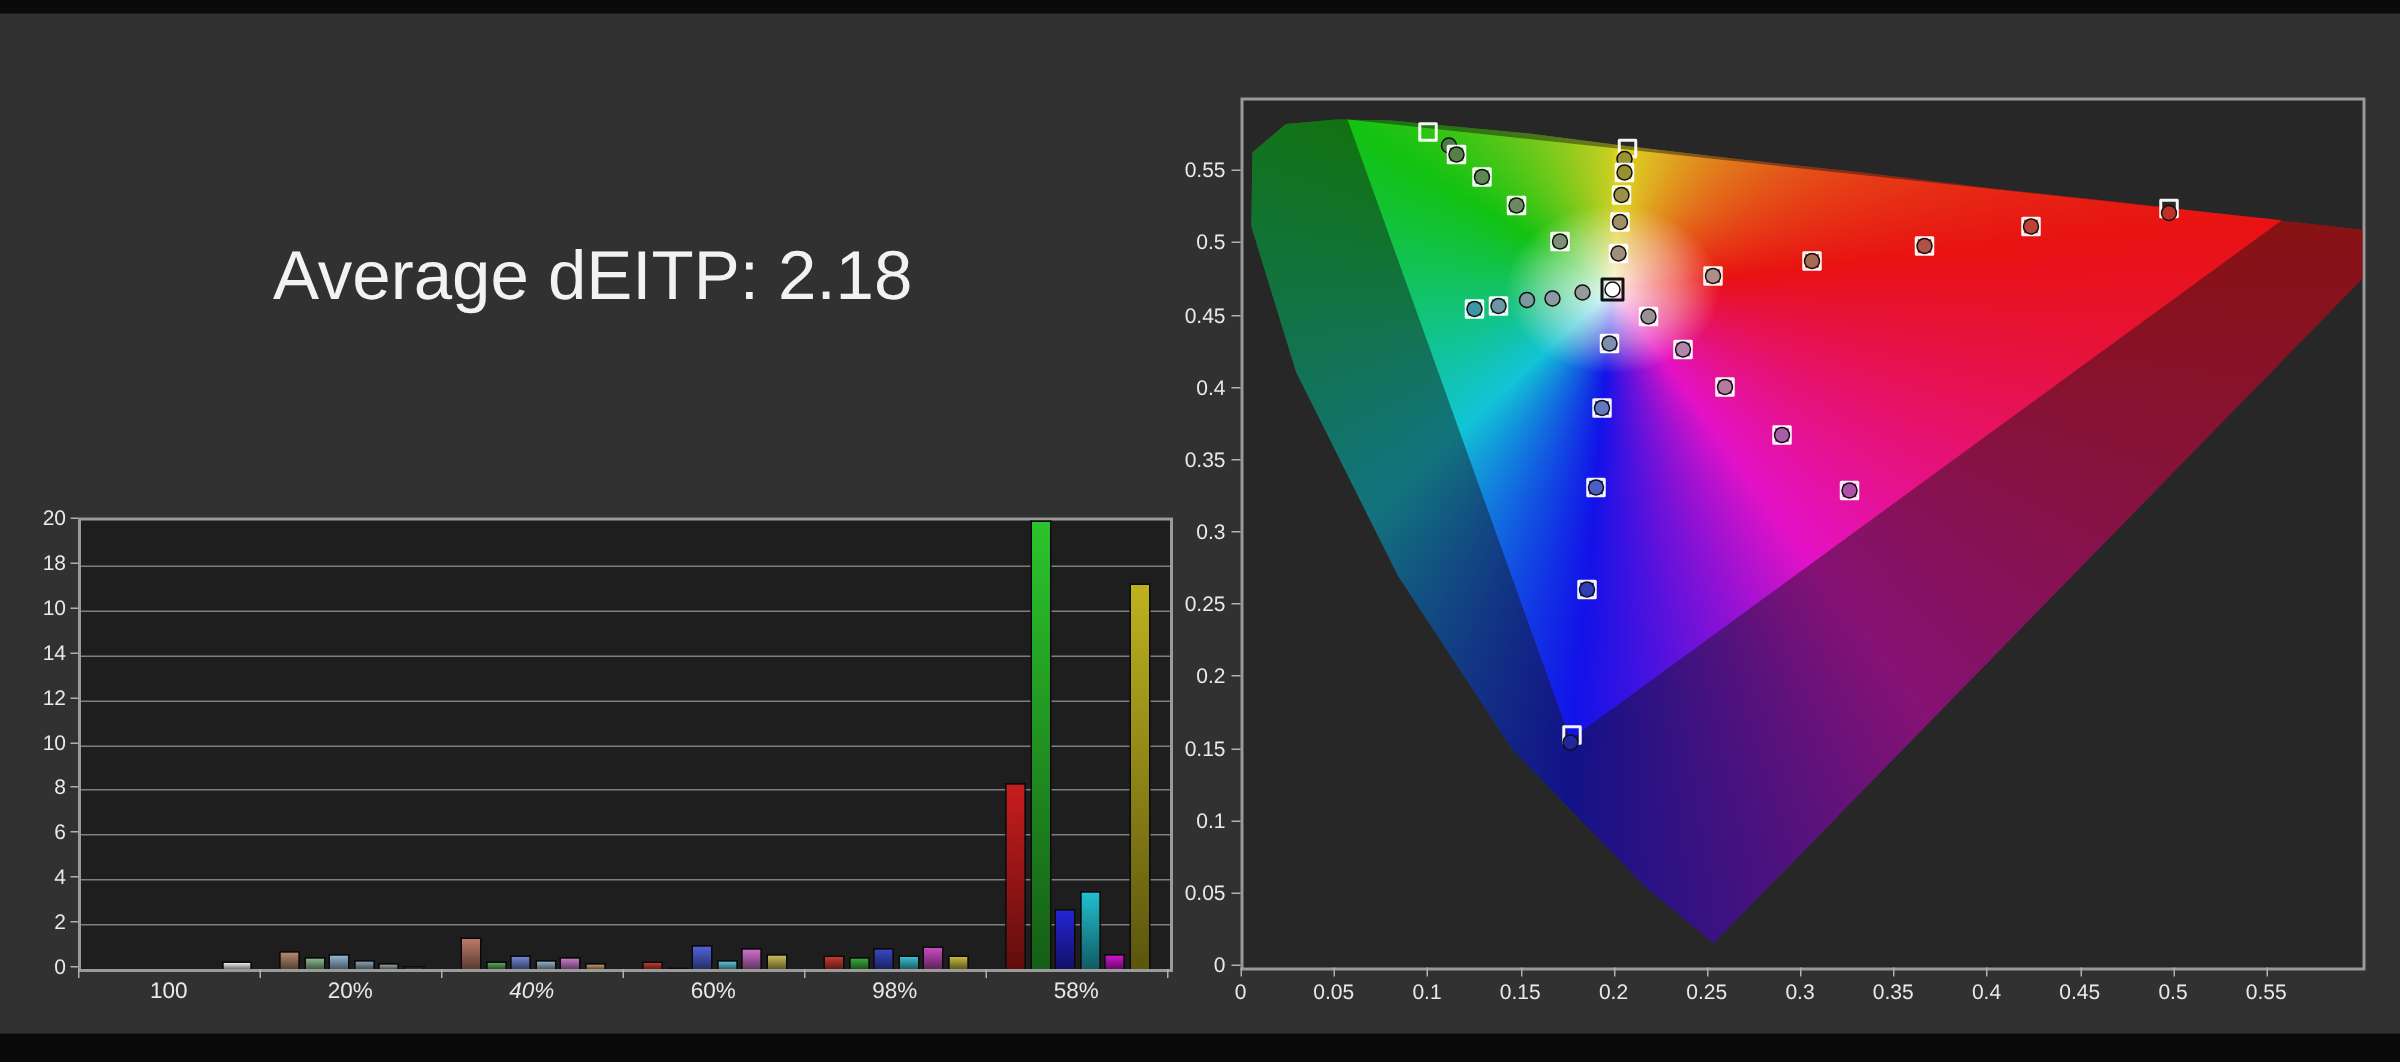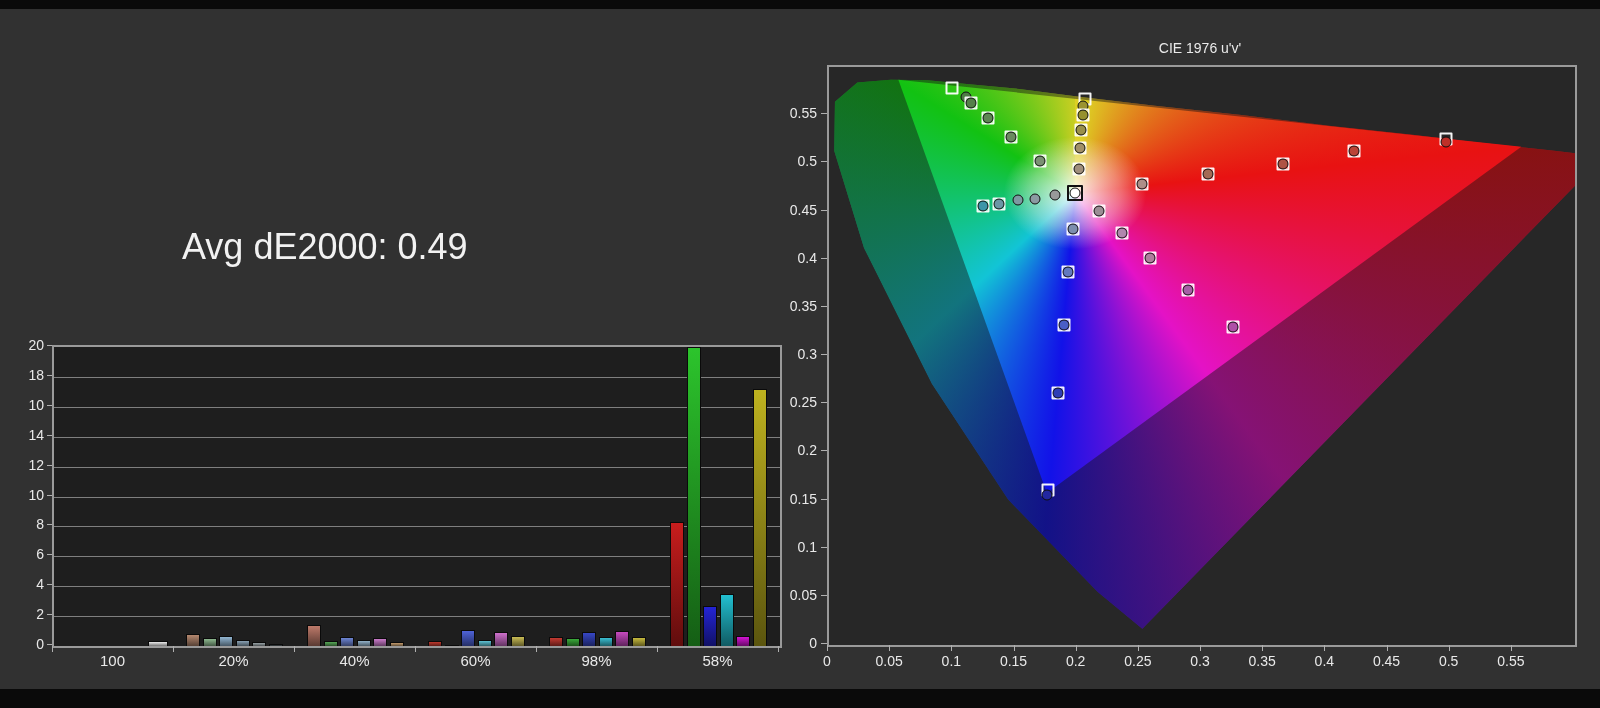--- a/index.html
+++ b/index.html
@@ -53,21 +53,21 @@
     transform:translate(-50%,-50%);
   }
 </style>
 </head>
 <body>
 
 <div class="stage" style="background: rgb(49, 49, 49);">
   <div class="strip top"></div>
   <div class="strip bottom"></div>
 
-  <div class="summary-line l2">Avg dE2000: 0.49</div>
+  <div class="summary-line l1">Average dEITP: 2.18</div>
 
   <div id="bar-plot">
       <div class="gridline" style="top: 269.1px;"></div>
       <div class="gridline" style="top: 239.2px;"></div>
       <div class="gridline" style="top: 209.3px;"></div>
       <div class="gridline" style="top: 179.4px;"></div>
       <div class="gridline" style="top: 149.5px;"></div>
       <div class="gridline" style="top: 119.6px;"></div>
       <div class="gridline" style="top: 89.7px;"></div>
       <div class="gridline" style="top: 59.8px;"></div>
@@ -129,27 +129,26 @@
       <div class="tick" style="left: 47px; top: 345px; width: 5px; height: 1px;"></div>
       <div class="tick" style="left: 52px; top: 646px; width: 1px; height: 6px;"></div>
       <div class="tick" style="left: 173px; top: 646px; width: 1px; height: 6px;"></div>
       <div class="tick" style="left: 294px; top: 646px; width: 1px; height: 6px;"></div>
       <div class="tick" style="left: 415px; top: 646px; width: 1px; height: 6px;"></div>
       <div class="tick" style="left: 536px; top: 646px; width: 1px; height: 6px;"></div>
       <div class="tick" style="left: 657px; top: 646px; width: 1px; height: 6px;"></div>
       <div class="tick" style="left: 778px; top: 646px; width: 1px; height: 6px;"></div>
       <div class="xlab" style="left: 72.5px; top: 652px;">100</div>
       <div class="xlab" style="left: 193.5px; top: 652px;">20%</div>
-      <div class="xlab" style="left: 314.5px; top: 652px;">40%</div>
+      <div class="xlab" style="left: 314.5px; top: 652px; font-style: italic;">40%</div>
       <div class="xlab" style="left: 435.5px; top: 652px;">60%</div>
       <div class="xlab" style="left: 556.5px; top: 652px;">98%</div>
       <div class="xlab" style="left: 677.5px; top: 652px;">58%</div>
     </div>
 
-  <div class="chart-title" id="cie-title">CIE 1976 u'v'</div>
   <div id="cie-plot">
     <div class="cie-layer" id="cie-locus-dim" style="background: linear-gradient(rgba(18, 18, 18, 0.45), rgba(18, 18, 18, 0.45)), conic-gradient(at 33% 21.8%, rgb(221, 208, 36) 6deg, rgb(232, 18, 18) 84deg, rgb(228, 18, 198) 144deg, rgb(18, 18, 232) 185deg, rgb(18, 196, 214) 227deg, rgb(18, 194, 18) 302deg, rgb(221, 208, 36) 366deg); clip-path: polygon(42% 97.2%, 36% 90.8%, 24% 74.8%, 13.8% 54.8%, 4.7% 31.3%, 0.7% 14.5%, 0.8% 6%, 3.8% 2.7%, 8.3% 2.2%, 13.2% 2.3%, 18.8% 3%, 25.5% 3.8%, 33.8% 5.2%, 43.7% 6.7%, 55.3% 8.3%, 67.3% 10.2%, 78.2% 11.7%, 86.7% 13%, 97.2% 14.5%, 103.8% 15.5%);"></div>
     <div class="cie-layer" id="cie-triangle" style="background: conic-gradient(at 33% 21.8%, rgb(221, 208, 36) 6deg, rgb(232, 18, 18) 84deg, rgb(228, 18, 198) 144deg, rgb(18, 18, 232) 185deg, rgb(18, 196, 214) 227deg, rgb(18, 194, 18) 302deg, rgb(221, 208, 36) 366deg); clip-path: polygon(9.3% 2.2%, 29.2% 73.7%, 92.8% 13.8%);"></div>
     <div class="cie-layer" id="cie-glow" style="background: radial-gradient(95px 75px at 33% 21.8%, rgba(255, 255, 255, 0.92), rgba(255, 246, 238, 0.4) 48%, rgba(255, 255, 255, 0) 75%); clip-path: polygon(42% 97.2%, 36% 90.8%, 24% 74.8%, 13.8% 54.8%, 4.7% 31.3%, 0.7% 14.5%, 0.8% 6%, 3.8% 2.7%, 8.3% 2.2%, 13.2% 2.3%, 18.8% 3%, 25.5% 3.8%, 33.8% 5.2%, 43.7% 6.7%, 55.3% 8.3%, 67.3% 10.2%, 78.2% 11.7%, 86.7% 13%, 97.2% 14.5%, 103.8% 15.5%);"></div>
     <div class="cie-layer" id="cie-markers">
         <div class="marker-square" style="left: 16.5%; top: 3.66667%;"></div>
         <div class="marker-circle" title="u'=0.11 v'=0.569" style="left: 18.3333%; top: 5.16667%; background: rgb(78, 124, 69);"></div>
         <div class="marker-square" style="left: 19%; top: 6.16667%;"></div>
         <div class="marker-circle" title="u'=0.114 v'=0.563" style="left: 19%; top: 6.16667%; background: rgb(85, 128, 73);"></div>
         <div class="marker-square" style="left: 21.3333%; top: 8.83333%;"></div>

